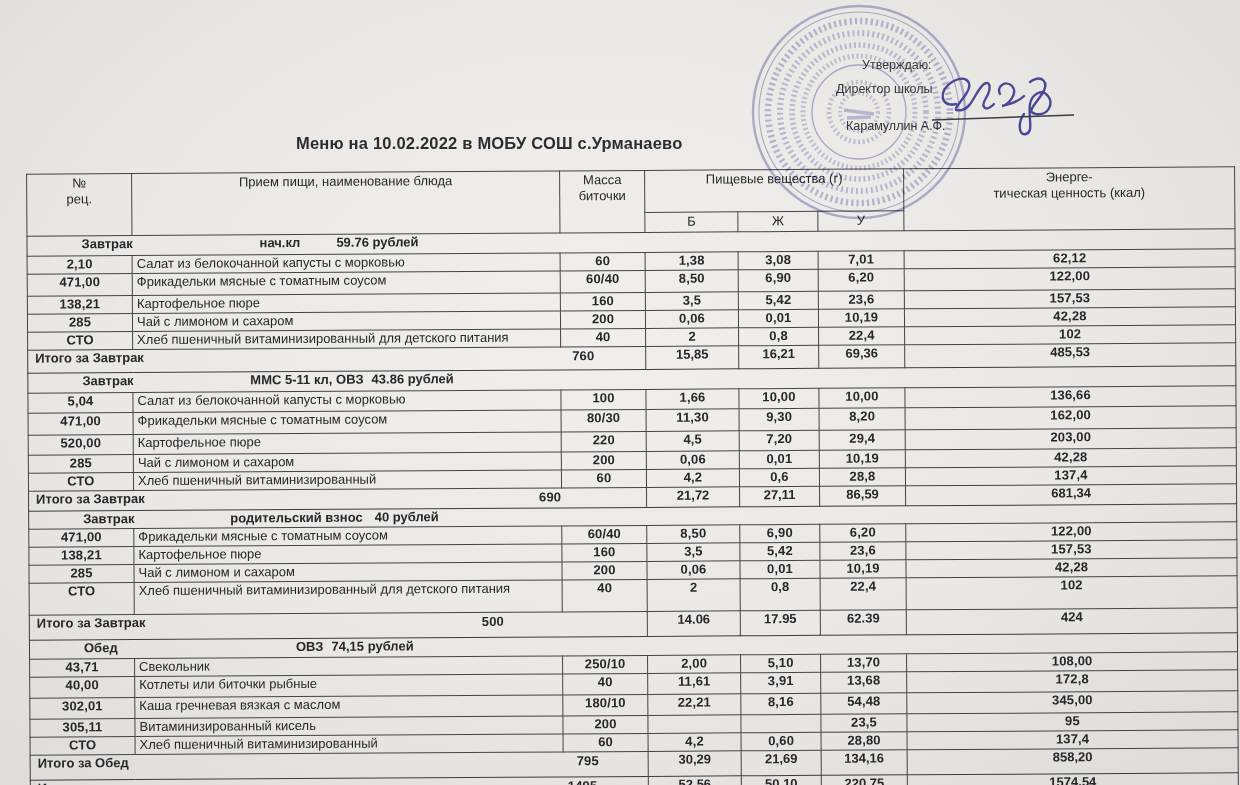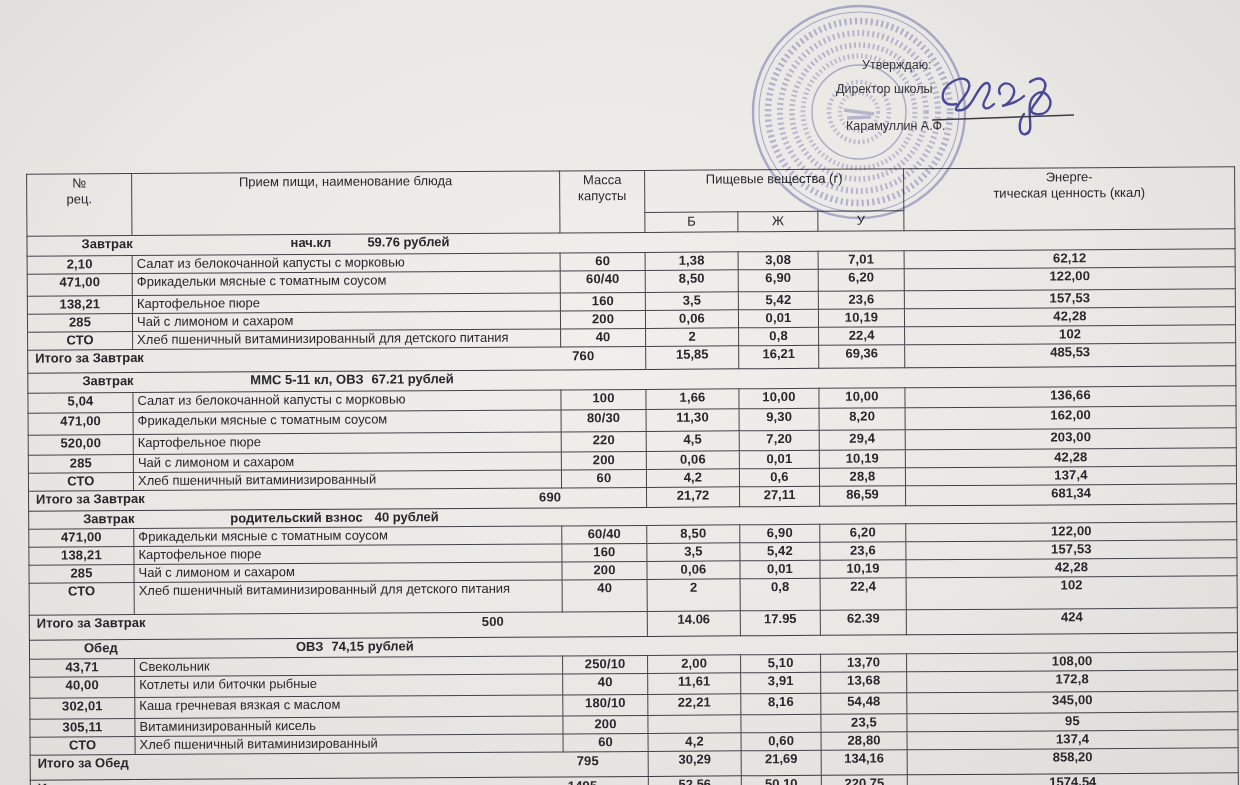--- a/index.html
+++ b/index.html
@@ -77,60 +77,61 @@
 
   <svg class="signature" width="160" height="80" viewBox="0 0 160 80">
     <g fill="none" stroke="#4a4899" stroke-width="2.4" stroke-linecap="round">
       <path d="M30 44 C 14 48, 12 30, 26 22 C 40 14, 48 22, 40 34 C 32 46, 24 52, 36 50 C 46 48, 50 30, 58 24 C 64 20, 66 28, 60 38 C 54 48, 60 52, 68 44"></path>
       <path d="M74 34 C 70 26, 80 20, 86 26 C 92 32, 84 44, 76 46 C 86 44, 94 40, 98 36"></path>
       <path d="M104 22 C 116 14, 124 22, 116 34 C 108 46, 100 52, 110 54 C 122 56, 128 44, 122 36 C 116 28, 106 34, 104 44 C 102 58, 108 72, 100 74 C 92 76, 92 62, 98 54"></path>
     </g>
     <path d="M6 60 L 148 55" stroke="#3c3c44" stroke-width="1.5" fill="none"></path>
   </svg>
 
+  <div class="doc-title">Меню на 10.02.2022 в МОБУ СОШ с.Урманаево</div>
 
   <table class="menu">
     <colgroup>
       <col style="width:105px">
         <col style="width:428px">
         <col style="width:85px">
       <col style="width:93px">
         <col style="width:80px">
         <col style="width:86px">
         <col style="width:331px">
     </colgroup>
     <thead>
       <tr style="height:42px">
         <th class="c" rowspan="2">
           <div>№</div>
           <div>рец.</div>
         </th>
         <th class="c" rowspan="2">Прием пищи, наименование блюда</th>
         <th class="c" rowspan="2">
           <div>Масса</div>
-          <div>капусты</div>
+          <div>биточки</div>
         </th>
         <th class="c" colspan="3">Пищевые вещества (г)</th>
         <th class="c" rowspan="2">
           <div>Энерге-</div>
           <div>тическая ценность (ккал)</div>
         </th>
       </tr>
       <tr style="height:20px">
         <th class="c">Б</th>
         <th class="c">Ж</th>
         <th class="c">У</th>
       </tr>
     </thead>
     <tbody id="menu-body">
   <tr class="section-row" style="height: 20px;">
     <td colspan="7">
       <div class="sec-flex">
         <span class="sec-meal">Завтрак</span>
-        <span class="sec-note" style="margin-left: 99px; text-align: right;">нач.кл</span>
+        <span class="sec-note" style="margin-left: 68px; text-align: right;">нач.кл</span>
         <span class="sec-price" style="margin-left: 36px;">59.76 рублей</span>
       </div>
     </td>
   </tr>
 
   <tr style="height: 17px;">
     <td class="c num">2,10</td>
     <td class="dish">Салат из белокочанной капусты с морковью</td>
     <td class="c num">60</td>
     <td class="c num">1,38</td>
@@ -188,21 +189,21 @@
     <td class="c">16,21</td>
     <td class="c">69,36</td>
     <td class="c">485,53</td>
   </tr>
 
   <tr class="section-row" style="height: 20px;">
     <td colspan="7">
       <div class="sec-flex">
         <span class="sec-meal">Завтрак</span>
         <span class="sec-note" style="margin-left: 58px;">ММС 5-11 кл, ОВЗ</span>
-        <span class="sec-price" style="margin-left: 8px;">67.21 рублей</span>
+        <span class="sec-price" style="margin-left: 8px;">43.86 рублей</span>
       </div>
     </td>
   </tr>
 
   <tr style="height: 20px;">
     <td class="c num">5,04</td>
     <td class="dish">Салат из белокочанной капусты с морковью</td>
     <td class="c num">100</td>
     <td class="c num">1,66</td>
     <td class="c num">10,00</td>

